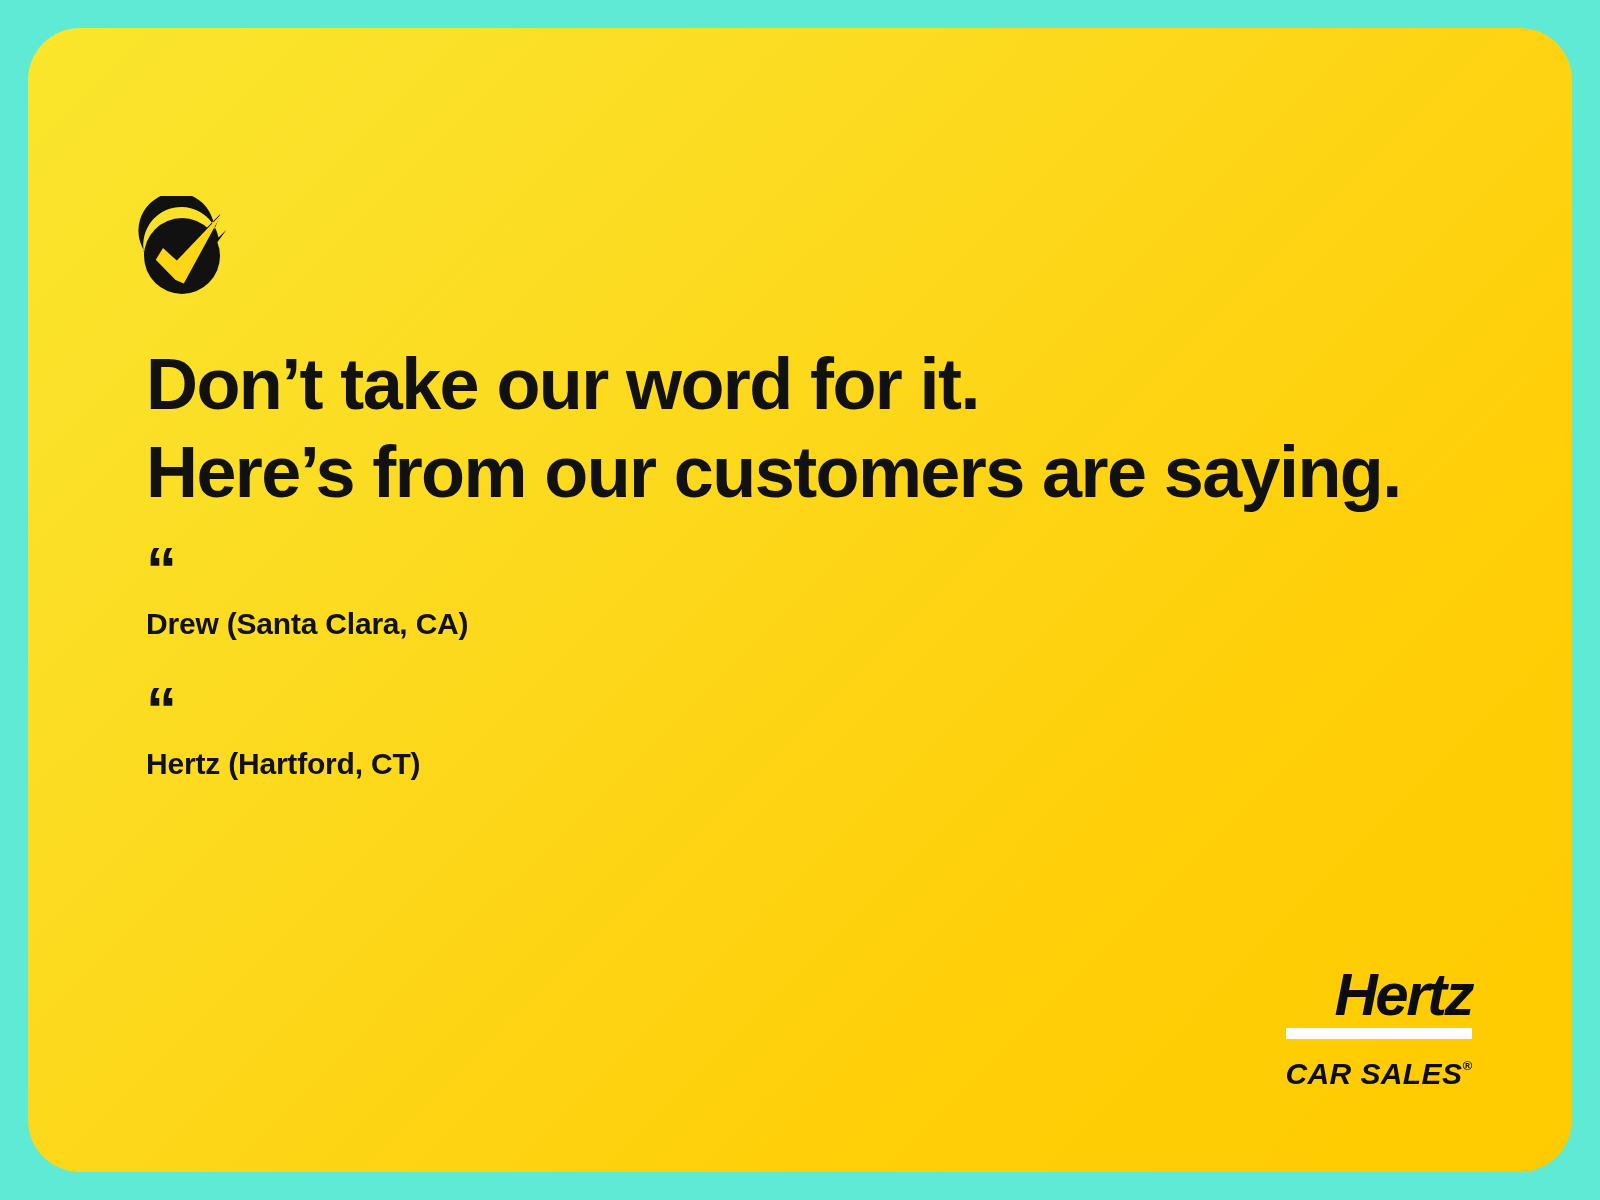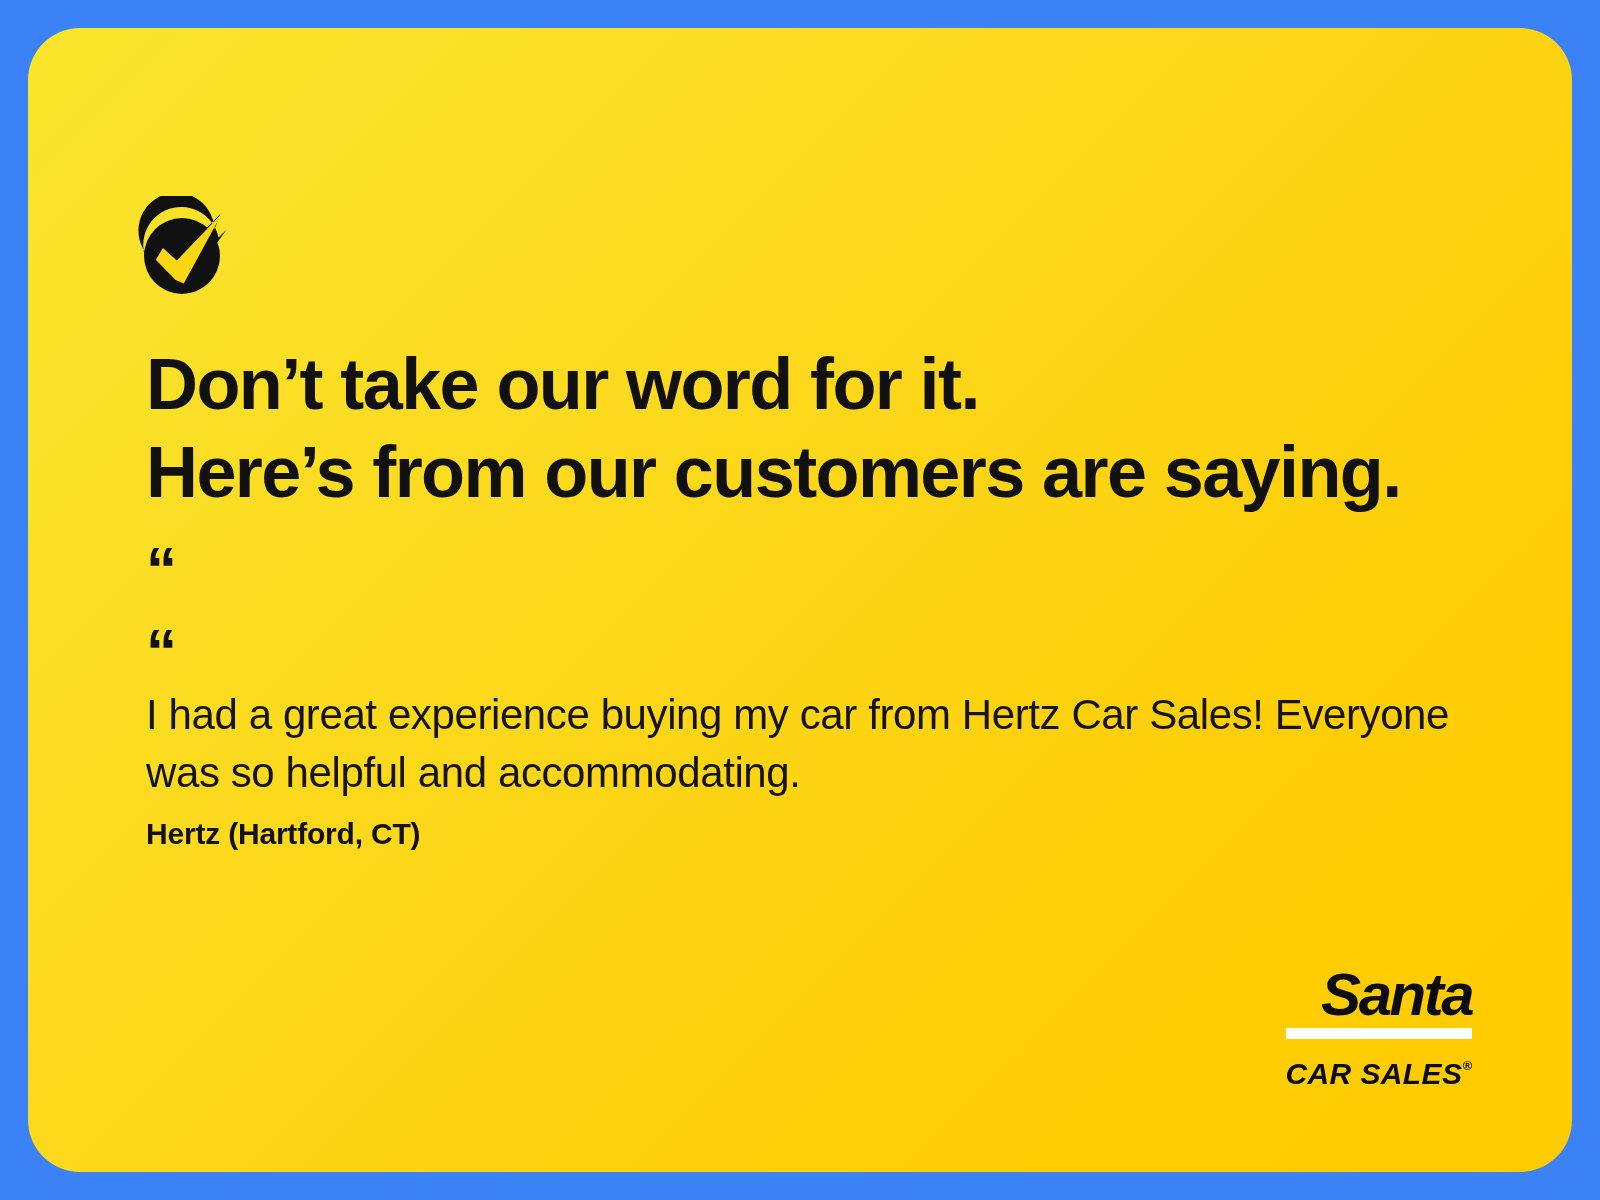--- a/index.html
+++ b/index.html
@@ -11,21 +11,21 @@
     width: 1600px;
     height: 1200px;
     font-family: "Liberation Sans", sans-serif;
     -webkit-font-smoothing: antialiased;
   }
 
   .stage {
     position: relative;
     width: 1600px;
     height: 1200px;
-    background: #3b82f6;
+    background: #5eead4;
     overflow: hidden;
   }
 
   
   .card {
     position: absolute;
     left: 28px;
     top: 28px;
     width: 1544px;
     height: 1144px;
@@ -168,30 +168,30 @@
 
     <div class="headline">
       <span class="headline-line">Don’t take our word for it.</span>
       <span class="headline-line">Here’s from our customers are saying.</span>
     </div>
 
     <div class="testimonials">
 
       <div class="testimonial">
         <span class="quote-mark">“</span>
+        <span class="quote-author">Drew (Santa Clara, CA)</span>
       </div>
 
       <div class="testimonial">
         <span class="quote-mark">“</span>
-        <span class="quote-body">I had a great experience buying my car from Hertz Car Sales! Everyone was so helpful and accommodating.</span>
         <span class="quote-author">Hertz (Hartford, CT)</span>
       </div>
 
     </div>
 
     <div class="logo">
-      <span class="logo-word">Santa</span>
+      <span class="logo-word">Hertz</span>
       <span class="logo-rule"></span>
       <span class="logo-sub"><span>CAR SALES</span><span class="reg">®</span></span>
     </div>
 
   </div>
 </div>
 
 </body></html>

